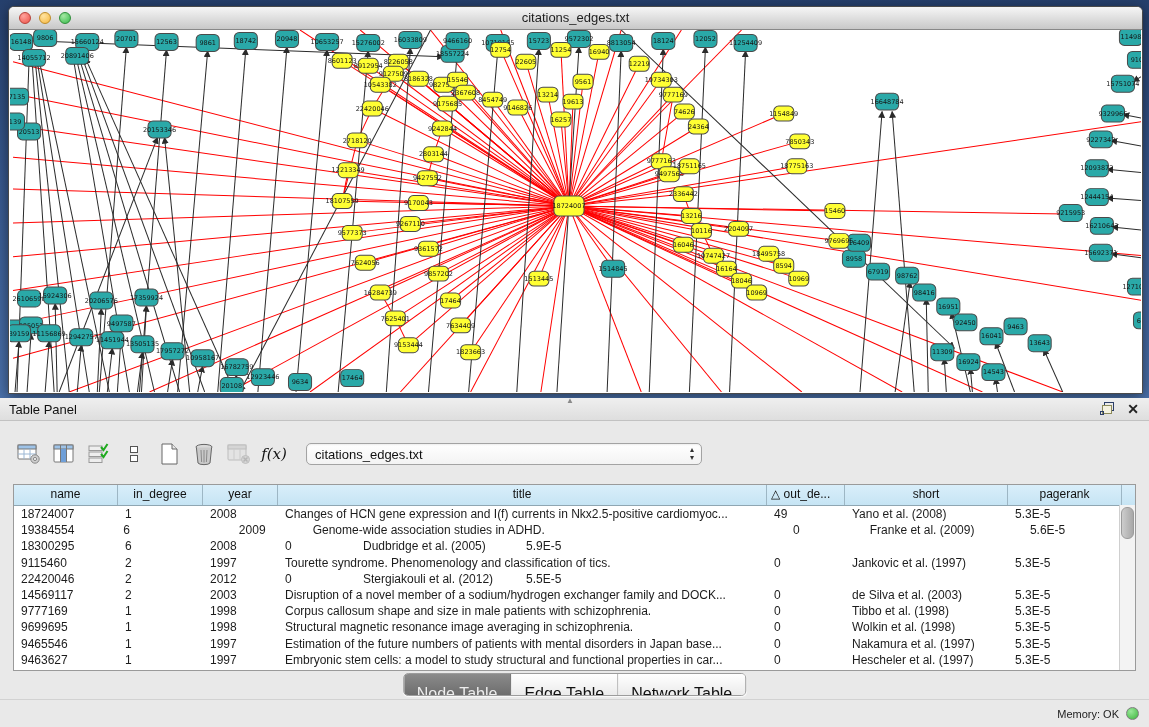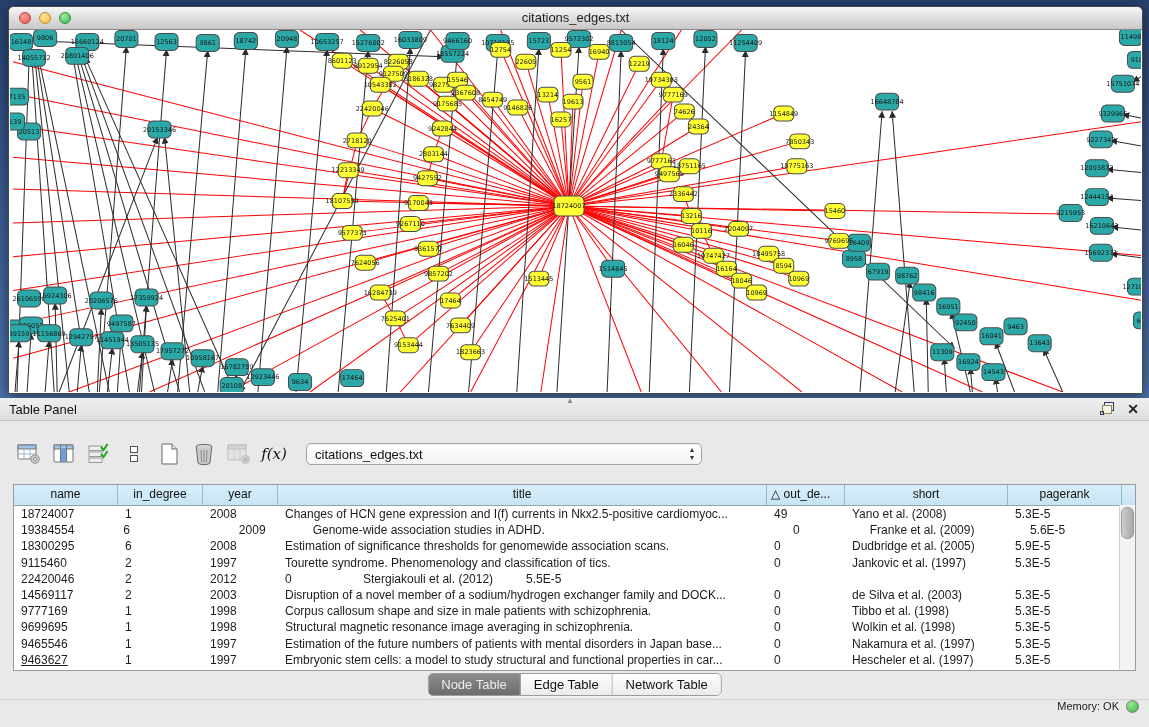--- a/index.html
+++ b/index.html
@@ -52,27 +52,27 @@
   .td{box-sizing:border-box;font-size:12px;line-height:16px;color:#1c1c1c;white-space:nowrap;
       overflow:hidden;padding-left:7px;}
   .vscroll{position:absolute;right:0;top:20px;bottom:0;width:15px;background:#f3f3f3;
            border-left:1px solid #cfcfcf;}
   .vthumb{position:absolute;left:1px;top:2px;width:11px;height:30px;border-radius:6px;
           background:linear-gradient(90deg,#cdcdcd,#a8a8a8);border:1px solid #9b9b9b;}
 
   .tabs{position:absolute;top:275px;left:50%;transform:translateX(-50%);display:flex;height:21px;
         border:1px solid #9c9c9c;border-radius:5px;overflow:hidden;
         box-shadow:0 1px 1px rgba(255,255,255,.8);}
-  .tab{font-size:13px;line-height:21px;padding:0 13px;color:#111;
+  .tab{font-size:16px;line-height:21px;padding:9px 13px;color:#111;
        background:linear-gradient(#ffffff,#ebebeb);border-right:1px solid #b3b3b3;}
   .tab:last-child{border-right:none;}
   .tab.selected{background:linear-gradient(#8b8b8b,#6d6d6d);color:#ededed;border-right-color:#5f5f5f;}
 
   .statusbar{position:absolute;left:0;right:0;bottom:0;height:27px;border-top:1px solid #d2d2d2;
-             display:flex;justify-content:flex-end;align-items:flex-start;gap:7px;padding-right:10px;}
+             display:flex;justify-content:flex-end;align-items:center;gap:7px;padding-right:10px;}
   .mem-label{font-size:11px;color:#222;}
   .mem-dot{width:13px;height:13px;border-radius:50%;border:1px solid #7d7d7d;box-sizing:border-box;
            background:radial-gradient(circle at 35% 30%,#98e898,#3cb53c);}
 </style>
 </head>
 <body>
 
 <div class="desktop">
   <div class="window">
     <div class="titlebar">
@@ -665,21 +665,20 @@
           <div class="td" style="width: 75px; margin-left: 32px;">2009</div>
           <div class="td" style="width: 489px;">Genome-wide association studies in ADHD.</div>
           <div class="td" style="width: 78px;">0</div>
           <div class="td" style="width: 163px;">Franke et al. (2009)</div>
           <div class="td" style="width: 114px;">5.6E-5</div>
         </div>
         <div class="tr">
           <div class="td" style="width: 104px;">18300295</div>
           <div class="td" style="width: 85px;">6</div>
           <div class="td" style="width: 75px;">2008</div>
-          <div class="td" style="width: 489px;">Estimation of significance thresholds for genomewide association scans.</div>
           <div class="td" style="width: 78px;">0</div>
           <div class="td" style="width: 163px;">Dudbridge et al. (2005)</div>
           <div class="td" style="width: 114px;">5.9E-5</div>
         </div>
         <div class="tr">
           <div class="td" style="width: 104px;">9115460</div>
           <div class="td" style="width: 85px;">2</div>
           <div class="td" style="width: 75px;">1997</div>
           <div class="td" style="width: 489px;">Tourette syndrome. Phenomenology and classification of tics.</div>
           <div class="td" style="width: 78px;">0</div>
@@ -724,21 +723,21 @@
         <div class="tr">
           <div class="td" style="width: 104px;">9465546</div>
           <div class="td" style="width: 85px;">1</div>
           <div class="td" style="width: 75px;">1997</div>
           <div class="td" style="width: 489px;">Estimation of the future numbers of patients with mental disorders in Japan base...</div>
           <div class="td" style="width: 78px;">0</div>
           <div class="td" style="width: 163px;">Nakamura et al. (1997)</div>
           <div class="td" style="width: 114px;">5.3E-5</div>
         </div>
         <div class="tr">
-          <div class="td" style="width: 104px; text-decoration: underline;">9463627</div>
+          <div class="td" style="width: 104px;">9463627</div>
           <div class="td" style="width: 85px;">1</div>
           <div class="td" style="width: 75px;">1997</div>
           <div class="td" style="width: 489px;">Embryonic stem cells: a model to study structural and functional properties in car...</div>
           <div class="td" style="width: 78px;">0</div>
           <div class="td" style="width: 163px;">Hescheler et al. (1997)</div>
           <div class="td" style="width: 114px;">5.3E-5</div>
         </div>
       </div>
     <div class="vscroll">
       <div class="vthumb"></div>

